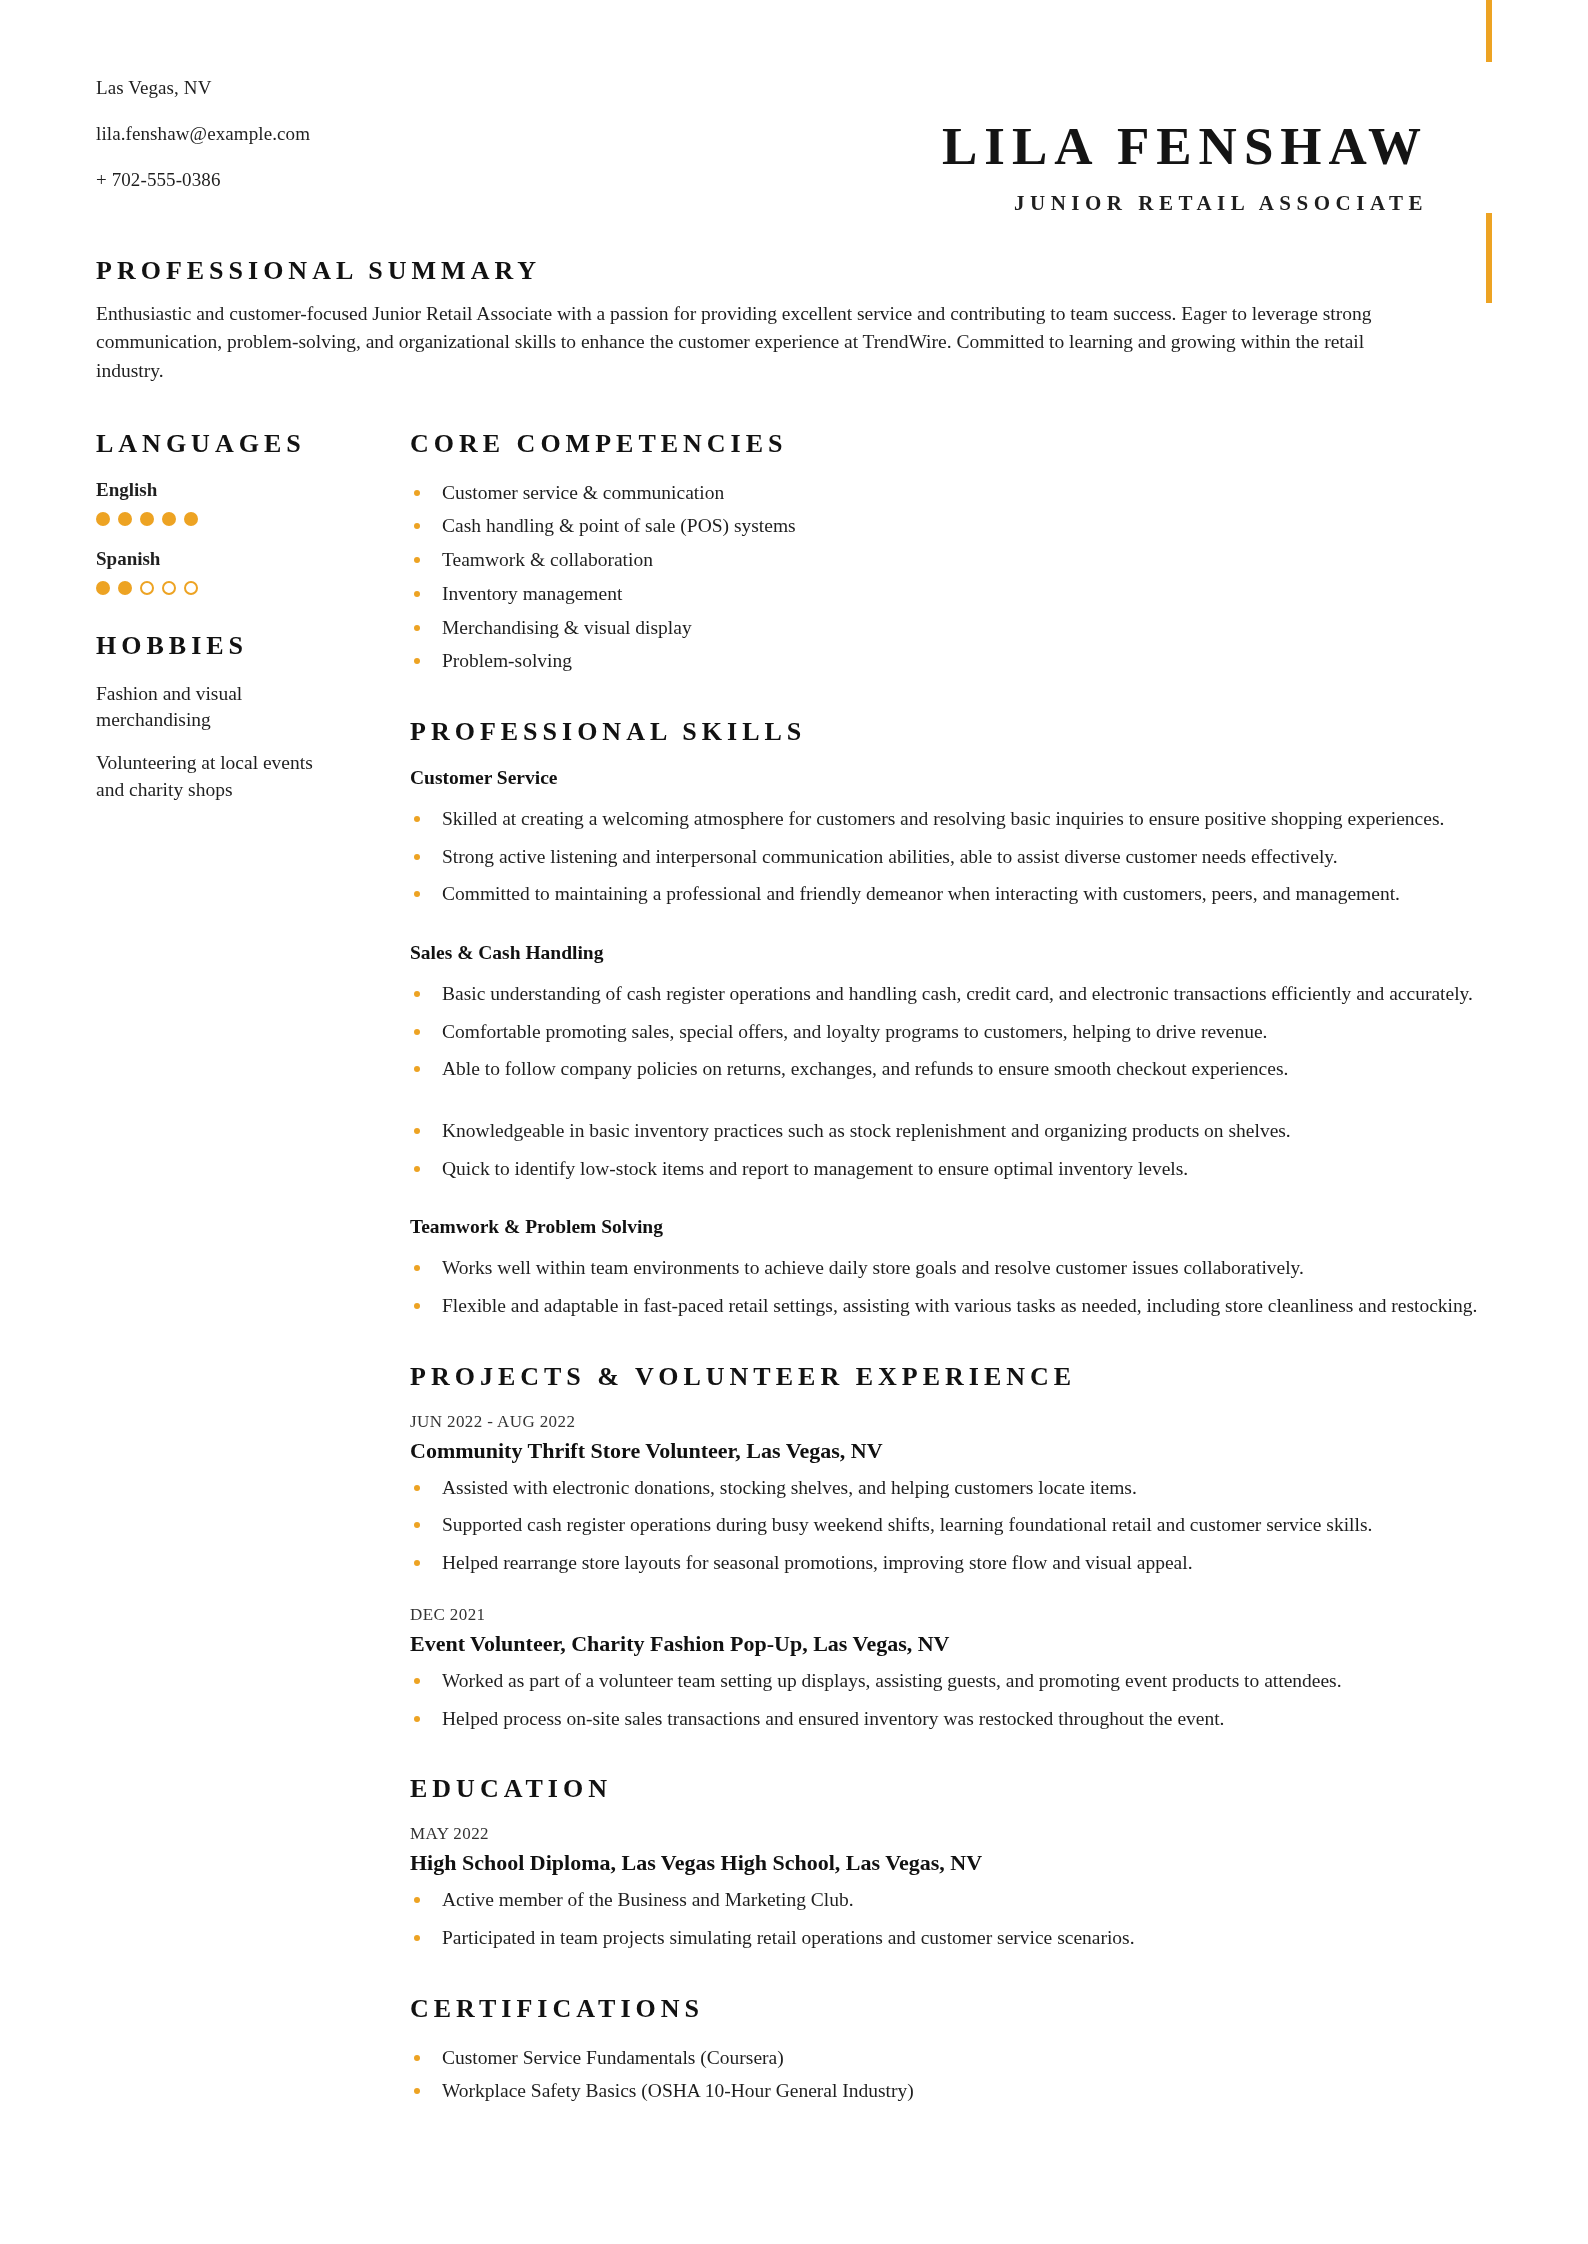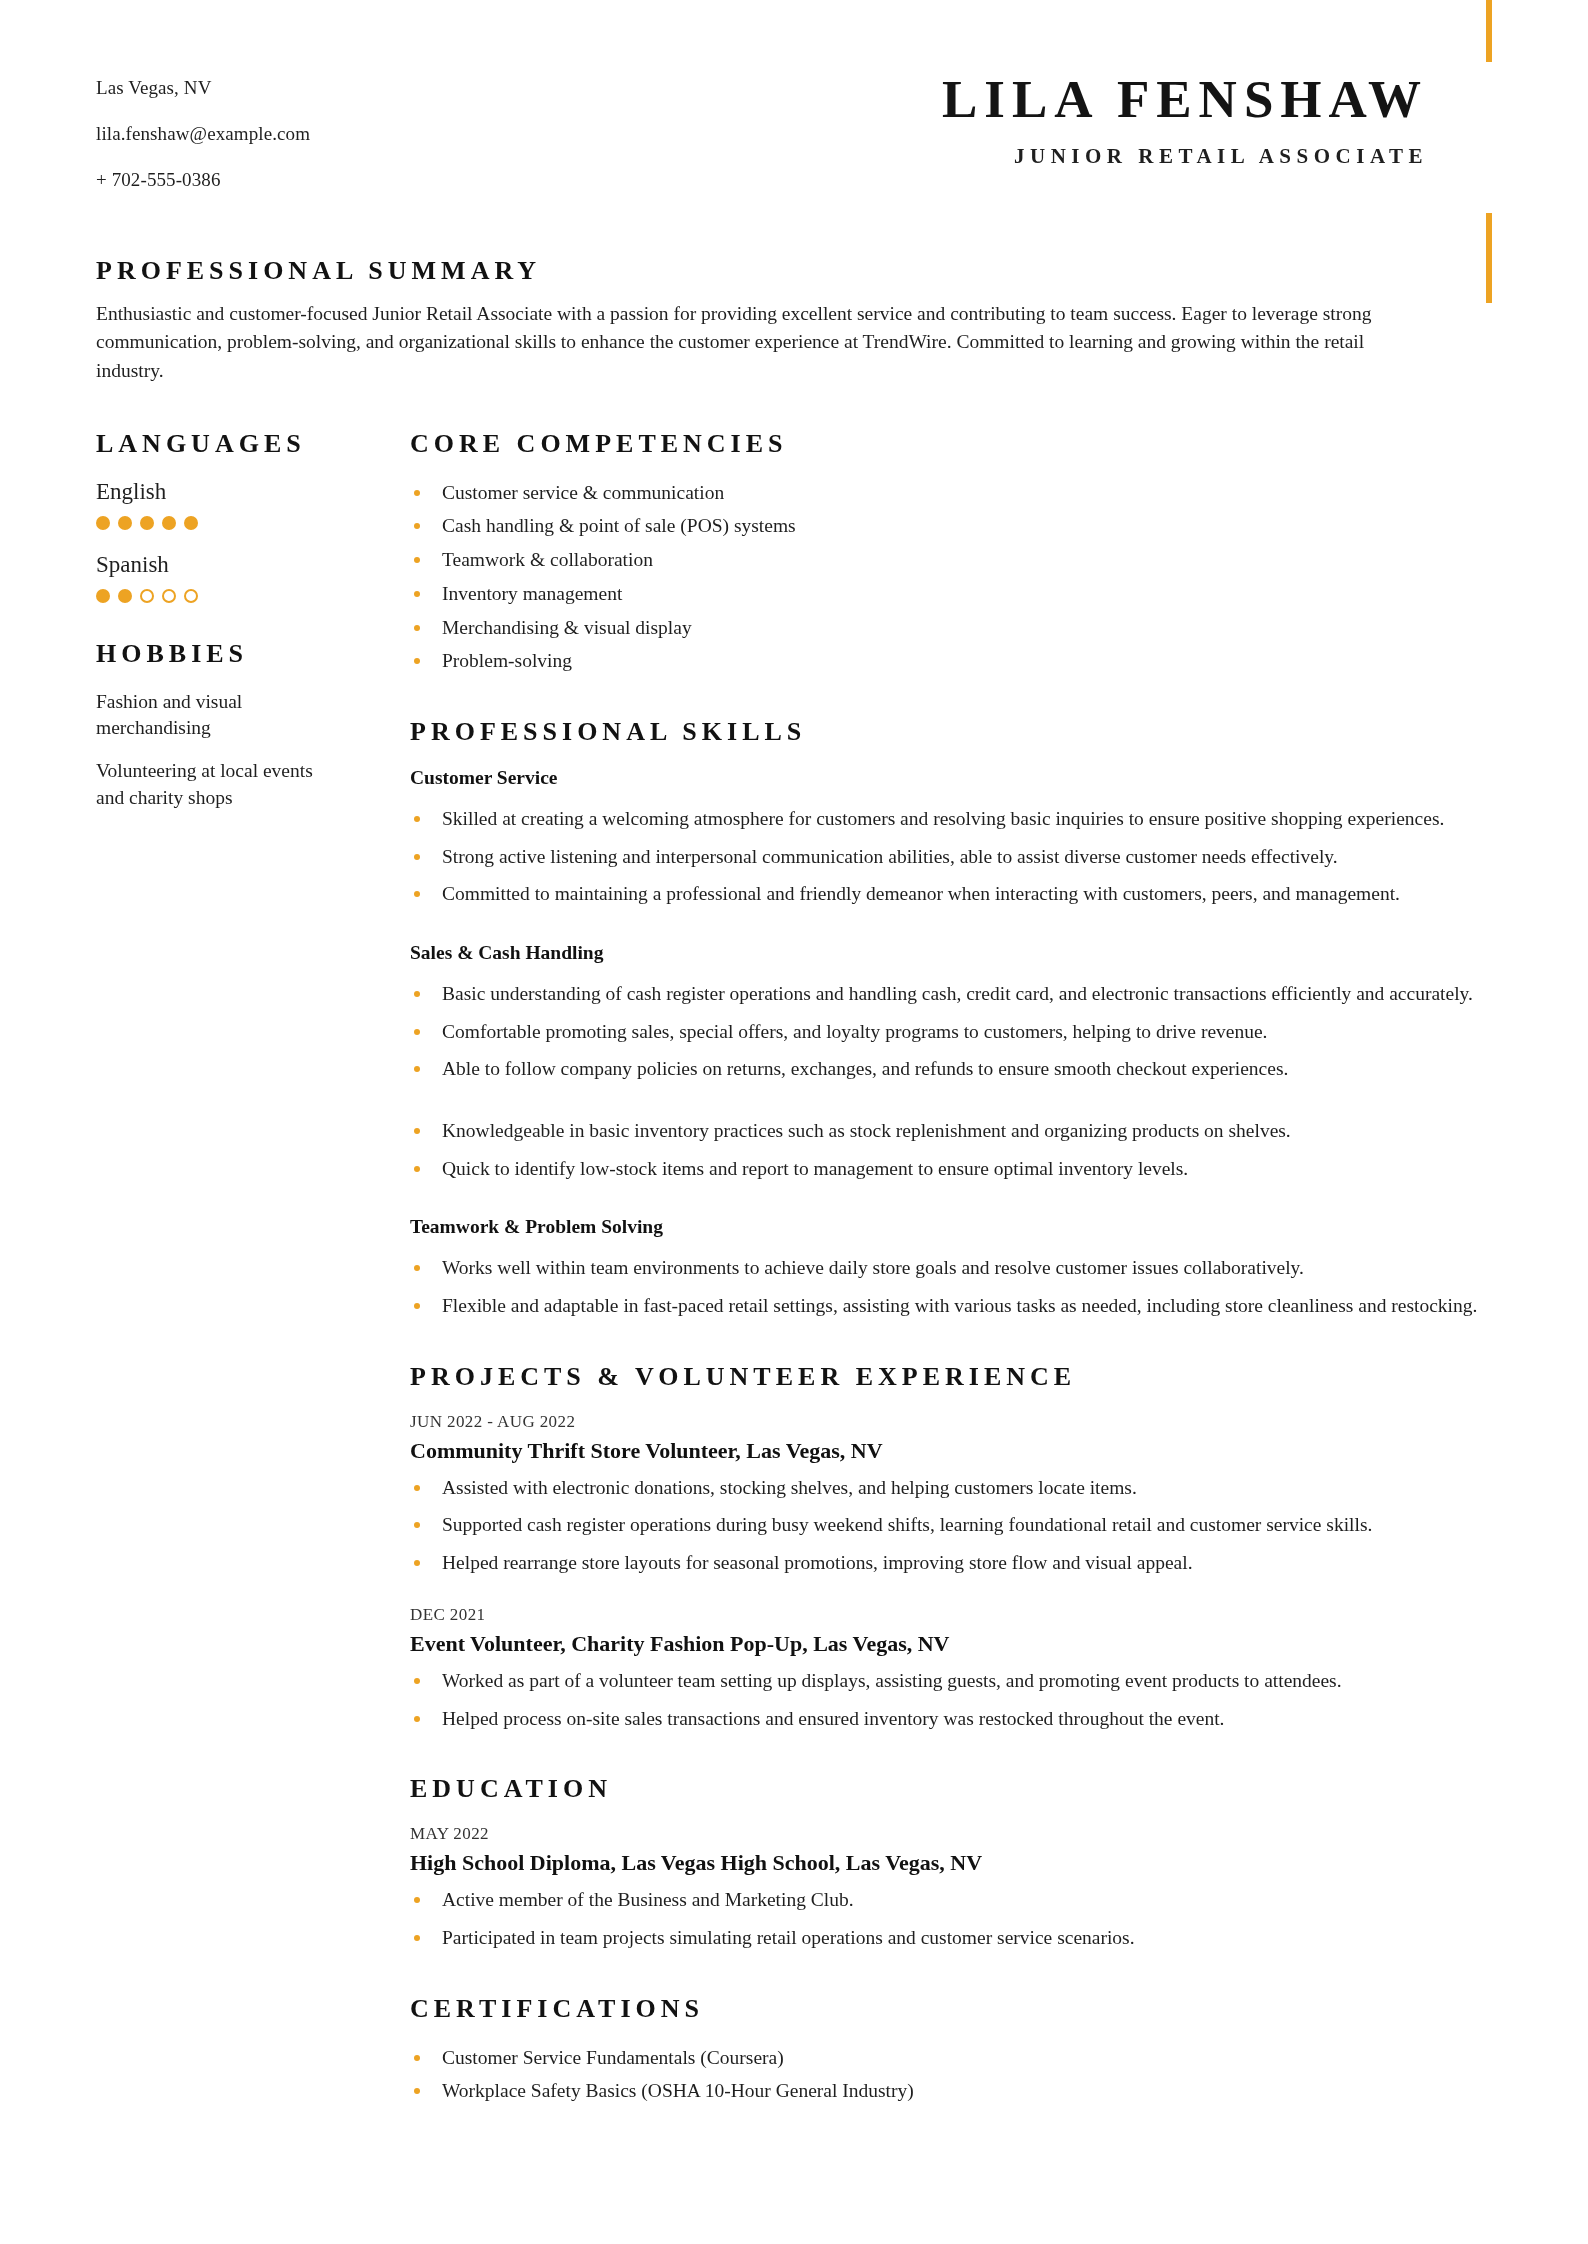--- a/index.html
+++ b/index.html
@@ -26,21 +26,21 @@
     position: absolute;
     width: 6px;
     background: #eda323;
   }
   .accent-top   { right: 96px; top: 0px;   height: 62px; }
   .accent-mid   { right: 96px; top: 213px; height: 90px; }
 
   
   .header {
     display: flex;
-    align-items: flex-start;
+    align-items: flex-end;
     justify-content: space-between;
     padding: 64px 96px 0 96px;
   }
   .contact-block {
     padding-top: 14px;
     font-size: 19px;
     line-height: 1.0;
   }
   .contact-line {
     margin: 0 0 27px 0;
@@ -107,23 +107,24 @@
   }
   .col-right {
     flex: 1 1 auto;
     padding-left: 36px;
     box-sizing: border-box;
   }
 
   
   .lang-block { margin-bottom: 22px; }
   .lang-name {
-    font-size: 23px;
+    font-size: 19px;
     margin: 0 0 11px 0;
     color: #1f1f1f;
+    font-weight: bold;
   }
   .dots { display: flex; gap: 8px; align-items: center; }
   .dot {
     width: 14px; height: 14px;
     border-radius: 50%;
     box-sizing: border-box;
   }
   .dot.filled { background: #eda323; }
   .dot.empty  { background: transparent; border: 2px solid #eda323; }
 

